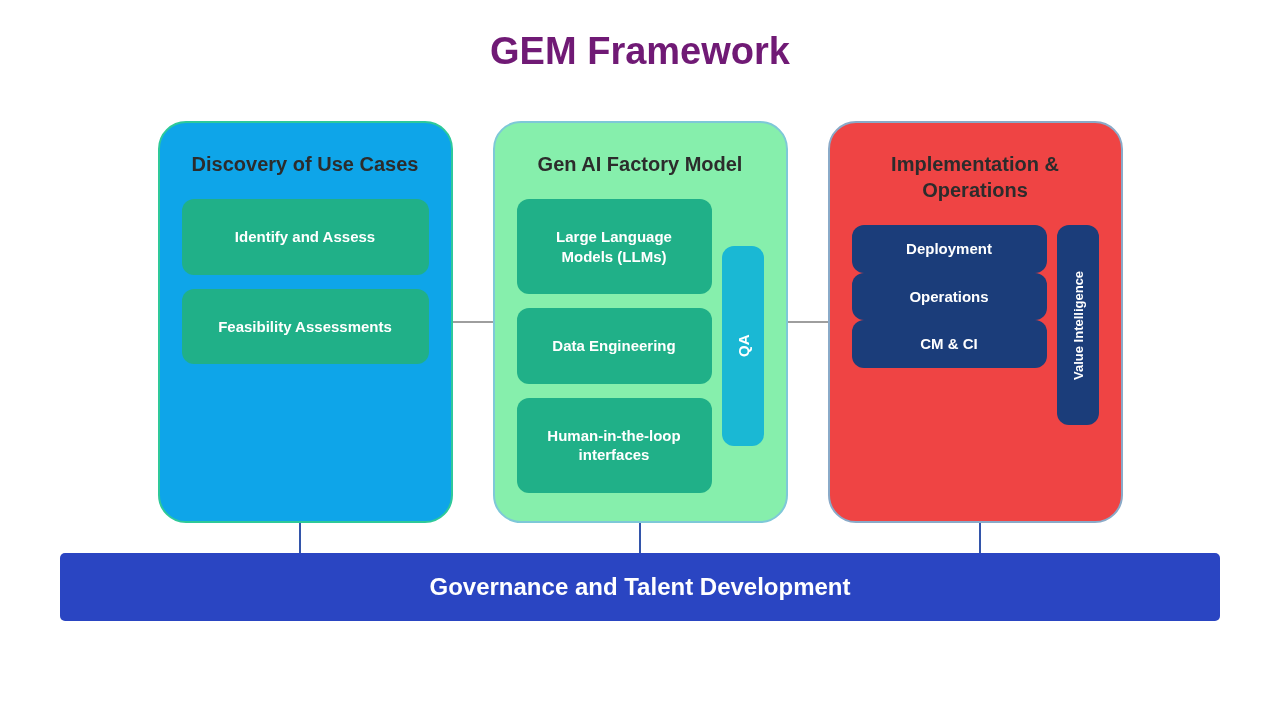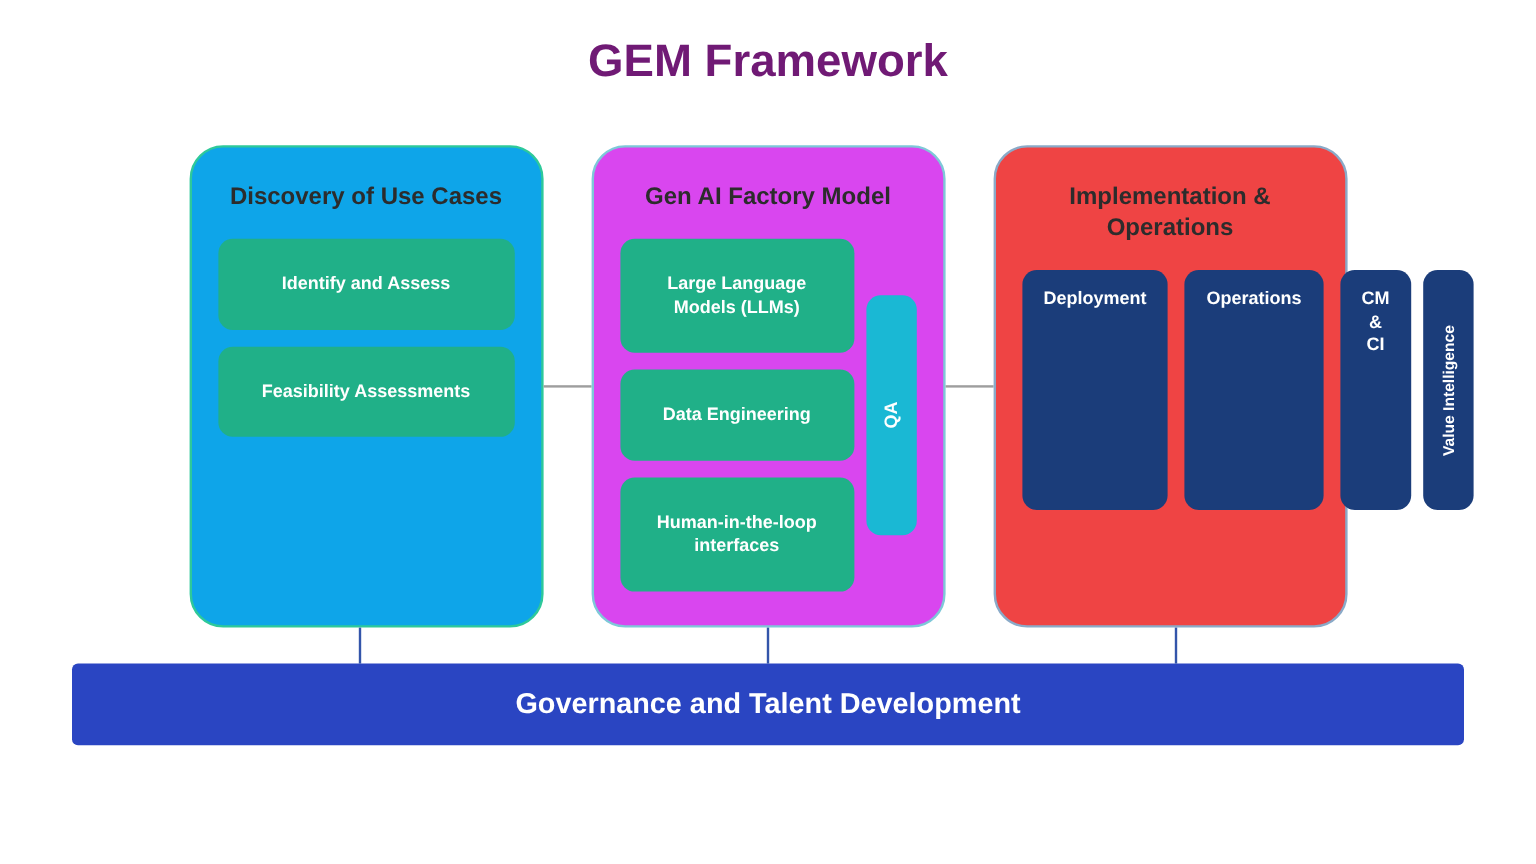--- a/index.html
+++ b/index.html
@@ -70,21 +70,21 @@
       flex-shrink: 0;
       position: relative;
     }
 
     .panel-discovery {
       background: #0ea5e9;
       border: 2.5px solid #2ec99a;
     }
 
     .panel-factory {
-      background: #d946ef;
+      background: #86efac;
       border: 2.5px solid #7ec8d8;
     }
 
     .panel-implementation {
       background: #ef4444;
       border: 2.5px solid #8aaac8;
     }
 
     .panel-title {
       font-size: 20px;
@@ -171,21 +171,21 @@
     .impl-inner {
       display: flex;
       flex-direction: row;
       gap: 10px;
       width: 100%;
       align-items: stretch;
     }
 
     .impl-left {
       display: flex;
-      gap: 14px;
+      flex-direction: column;
       flex: 1;
     }
 
     .impl-right {
       display: flex;
       flex-direction: column;
       justify-content: center;
     }
 
     .vi-bar {

